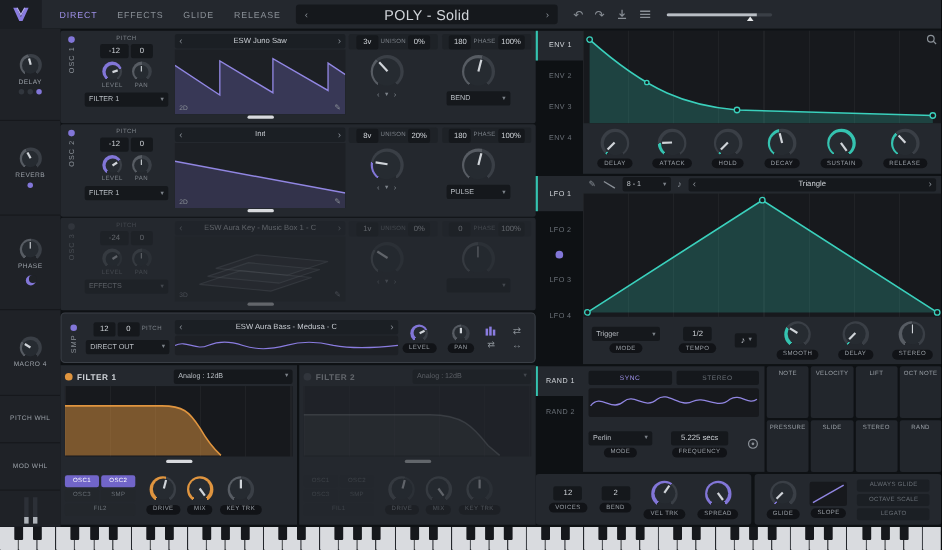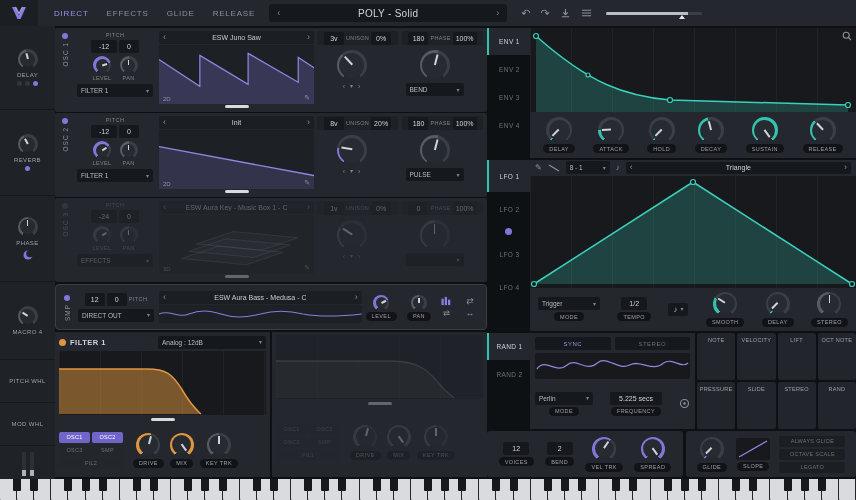--- a/index.html
+++ b/index.html
@@ -28,21 +28,21 @@
 .hscroll{height:5px;display:flex;align-items:center;justify-content:center}
 .hscroll .thumb{width:24px;height:3px;border-radius:2px;background:#d8dade;display:block}
 .dim > *{opacity:.35}
 
 #topbar{position:absolute;left:0;top:0;width:856px;height:26px;background:#24282e;display:flex;align-items:center}
 .logo{width:38px;height:26px;display:flex;align-items:center;justify-content:center;background:#1b1e23}
 .tabs{display:flex;gap:18px;margin-left:16px}
 .tab{font-size:8px;letter-spacing:.8px;color:#8a9097;cursor:default}
 .tab.active{color:#9e90e8}
 .preset{margin-left:14px;width:238px;height:18px;background:#15181c;border-radius:3px;display:flex;align-items:center;justify-content:space-between;padding:0 8px}
-.preset-name{font-size:10px;color:#d0d4d9;letter-spacing:.3px}
+.preset-name{font-size:13px;color:#d0d4d9;letter-spacing:.3px}
 .tb-icons{display:flex;gap:10px;margin-left:14px;align-items:center;color:#8a9097;font-size:11px}
 .volume{margin-left:14px;width:96px;position:relative;height:14px;display:flex;align-items:center}
 .vol-track{width:100%;height:3px;background:#3a3f46;border-radius:2px;overflow:hidden}
 .vol-fill{width:86%;height:100%;background:#b9bec4}
 .vol-marker{position:absolute;left:76%;top:9px;width:0;height:0;border-left:3px solid transparent;border-right:3px solid transparent;border-bottom:4px solid #e6e8ea}
 
 #rail{position:absolute;left:0;top:26px;width:55px;height:453px;background:#1f2227;display:flex;flex-direction:column}
 .rail-mod{border-bottom:1px solid #16181c;display:flex;flex-direction:column;align-items:center;justify-content:center;gap:3px}
 .rail-label{font-size:6px;color:#9aa0a7;letter-spacing:.4px}
 .rail-extra{display:flex;gap:3px;align-items:center}
@@ -821,20 +821,28 @@
       <div class="fcol">
           <div class="knob k24" style="--amt:50">
             <i></i>
           </div>
           <span class="pill">KEY TRK</span>
         </div>
     </div>
   </section>
 
   <section class="filter dim" style="left:272px">
+    <div class="f-head">
+      <span class="f-dot gray"></span>
+      <span class="f-title">FILTER 2</span>
+      <div class="dd f-type">
+          <span>Analog : 12dB</span>
+          <span class="chev">▾</span>
+        </div>
+    </div>
     <div class="graph f-graph">
       <svg width="100%" height="100%" viewBox="0 0 216 64" preserveAspectRatio="none">
         <path d="M0 26 L120 26 C150 26 160 36 175 54 L186 63 L0 63 Z" fill="rgba(160,165,172,.15)"></path>
         <path d="M0 26 L120 26 C150 26 160 36 175 54 L186 63" stroke="rgba(160,165,172,.5)" stroke-width="1.3" fill="none"></path>
       </svg>
     </div>
     <div class="hscroll">
         <span class="thumb"></span>
       </div>
     <div class="f-foot">

